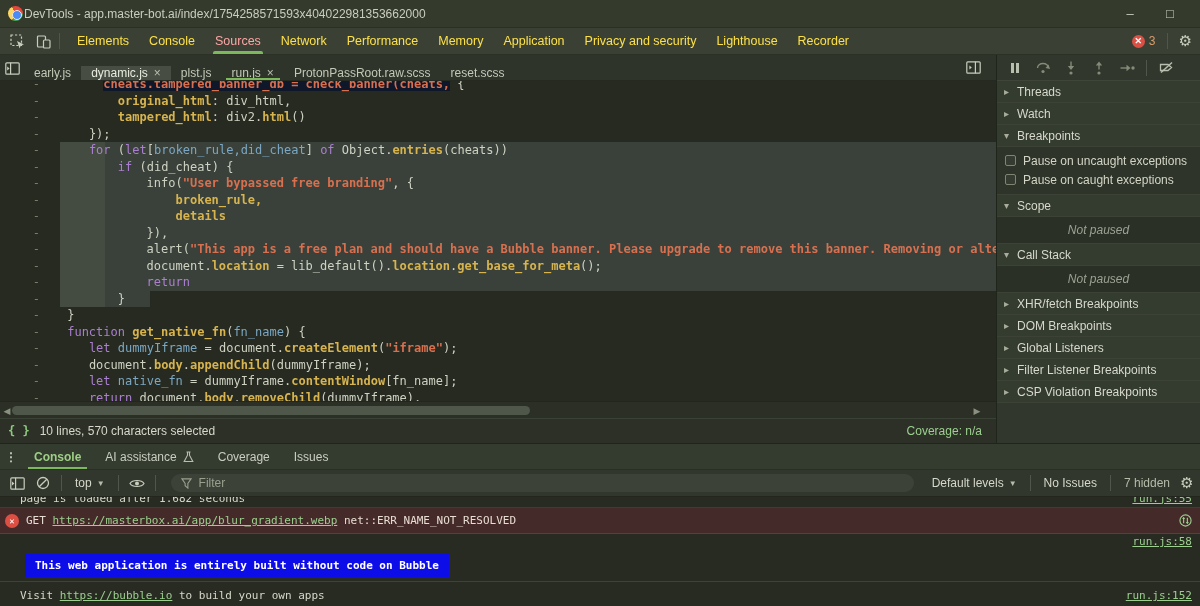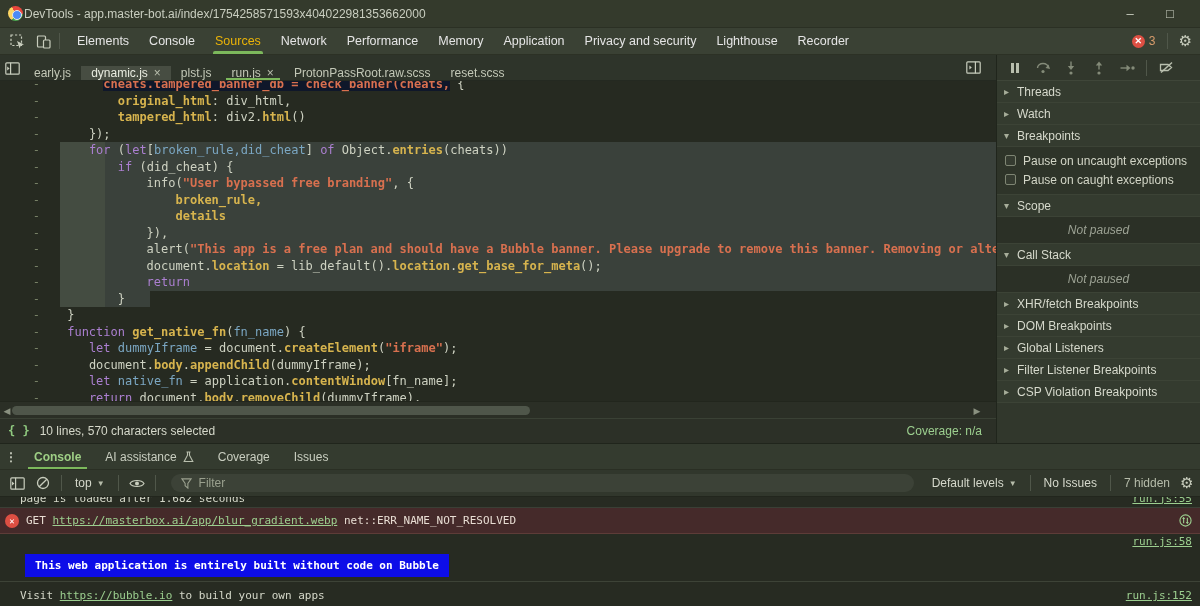--- a/index.html
+++ b/index.html
@@ -20,22 +20,22 @@
   .winbtns{margin-left:auto;display:flex;align-items:center;height:100%;}
   .winbtn{width:40px;height:28px;display:flex;align-items:center;justify-content:center;color:#c9cec0;font-size:13px;}
   .winbtn.close{margin-right:-30px;}
   
   .toolbar{position:absolute;left:0;top:28px;width:1200px;height:27px;background:#3a4134;
     display:flex;align-items:stretch;border-bottom:1px solid #2c3125;}
   .tb-icons{display:flex;align-items:center;padding:0 4px;}
   .tb-icon{width:26px;height:27px;display:flex;align-items:center;justify-content:center;}
   .vsep{width:1px;height:16px;background:#50574a;align-self:center;margin:0 3px;}
   .tabs{display:flex;align-items:stretch;}
-  .tab{display:flex;align-items:center;padding:0 10px;color:#e5e5e5;font-size:12.5px;position:relative;white-space:nowrap;cursor:default;}
-  .tab.active{color:#eab308;}
+  .tab{display:flex;align-items:center;padding:0 10px;color:#fde047;font-size:12.5px;position:relative;white-space:nowrap;cursor:default;}
+  .tab.active{color:#fca5a5;}
   .tab.active::after{content:"";position:absolute;left:8px;right:8px;bottom:0;height:3px;background:#7cb85c;border-radius:2px 2px 0 0;}
   .tb-right{margin-left:auto;display:flex;align-items:center;padding-right:8px;}
   .err-badge{display:flex;align-items:center;gap:4px;margin-right:8px;}
   .err-circle{width:13px;height:13px;border-radius:50%;background:#dd4f43;color:#fff;font-size:9px;
     display:flex;align-items:center;justify-content:center;font-weight:bold;line-height:1;}
   .err-count{color:#d89c6b;font-size:12px;}
   .gear{font-size:15px;color:#c8cdbd;margin-left:8px;}
   
   .editor-col{position:absolute;left:0;top:55px;width:996px;height:388px;background:#262a21;}
   .filebar{height:26px;background:#2e342a;display:flex;align-items:stretch;border-bottom:1px solid #242921;}
@@ -218,21 +218,21 @@
           <div class="line selfull"><span class="gut">-</span><span class="txt" style="padding-left: 115.5px;"><span class="seg-p">details</span></span></div>
           <div class="line selfull"><span class="gut">-</span><span class="txt" style="padding-left: 86.6px;"><span class="seg-d">}),</span></span></div>
           <div class="line selfull"><span class="gut">-</span><span class="txt" style="padding-left: 86.6px;"><span class="seg-d">alert(</span><span class="seg-s">"This app is a free plan and should have a Bubble banner. Please upgrade to remove this banner. Removing or altering this banner is a violation."</span></span></div>
           <div class="line selfull"><span class="gut">-</span><span class="txt" style="padding-left: 86.6px;"><span class="seg-d">document.</span><span class="seg-p">location</span><span class="seg-d"> = lib_default().</span><span class="seg-p">location</span><span class="seg-d">.</span><span class="seg-p">get_base_for_meta</span><span class="seg-d">();</span></span></div>
           <div class="line selfull"><span class="gut">-</span><span class="txt" style="padding-left: 86.6px;"><span class="seg-k">return</span></span></div>
           <div class="line selpart"><span class="gut">-</span><span class="txt" style="padding-left: 57.8px;"><span class="seg-d">}</span></span></div>
           <div class="line"><span class="gut">-</span><span class="txt" style="padding-left: 7.2px;"><span class="seg-d">}</span></span></div>
           <div class="line"><span class="gut">-</span><span class="txt" style="padding-left: 7.2px;"><span class="seg-k">function</span><span class="seg-d"> </span><span class="seg-p">get_native_fn</span><span class="seg-d">(</span><span class="seg-v">fn_name</span><span class="seg-d">) {</span></span></div>
           <div class="line"><span class="gut">-</span><span class="txt" style="padding-left: 28.9px;"><span class="seg-k">let</span><span class="seg-d"> </span><span class="seg-v">dummyIframe</span><span class="seg-d"> = document.</span><span class="seg-p">createElement</span><span class="seg-d">(</span><span class="seg-s">"iframe"</span><span class="seg-d">);</span></span></div>
           <div class="line"><span class="gut">-</span><span class="txt" style="padding-left: 28.9px;"><span class="seg-d">document.</span><span class="seg-p">body</span><span class="seg-d">.</span><span class="seg-p">appendChild</span><span class="seg-d">(dummyIframe);</span></span></div>
-          <div class="line"><span class="gut">-</span><span class="txt" style="padding-left: 28.9px;"><span class="seg-k">let</span><span class="seg-d"> </span><span class="seg-v">native_fn</span><span class="seg-d"> = application.</span><span class="seg-p">contentWindow</span><span class="seg-d">[fn_name];</span></span></div>
+          <div class="line"><span class="gut">-</span><span class="txt" style="padding-left: 28.9px;"><span class="seg-k">let</span><span class="seg-d"> </span><span class="seg-v">native_fn</span><span class="seg-d"> = dummyIframe.</span><span class="seg-p">contentWindow</span><span class="seg-d">[fn_name];</span></span></div>
           <div class="line"><span class="gut">-</span><span class="txt" style="padding-left: 28.9px;"><span class="seg-k">return</span><span class="seg-d"> document.</span><span class="seg-p">body</span><span class="seg-d">.</span><span class="seg-p">removeChild</span><span class="seg-d">(dummyIframe).</span></span></div>
         </div>
     </div>
 
     <div class="hscroll">
       <span class="hs-arrow" style="left:0;">◀</span>
       <span class="hs-thumb"></span>
       <span class="hs-arrow" style="right:12px;">▶</span>
     </div>
 

